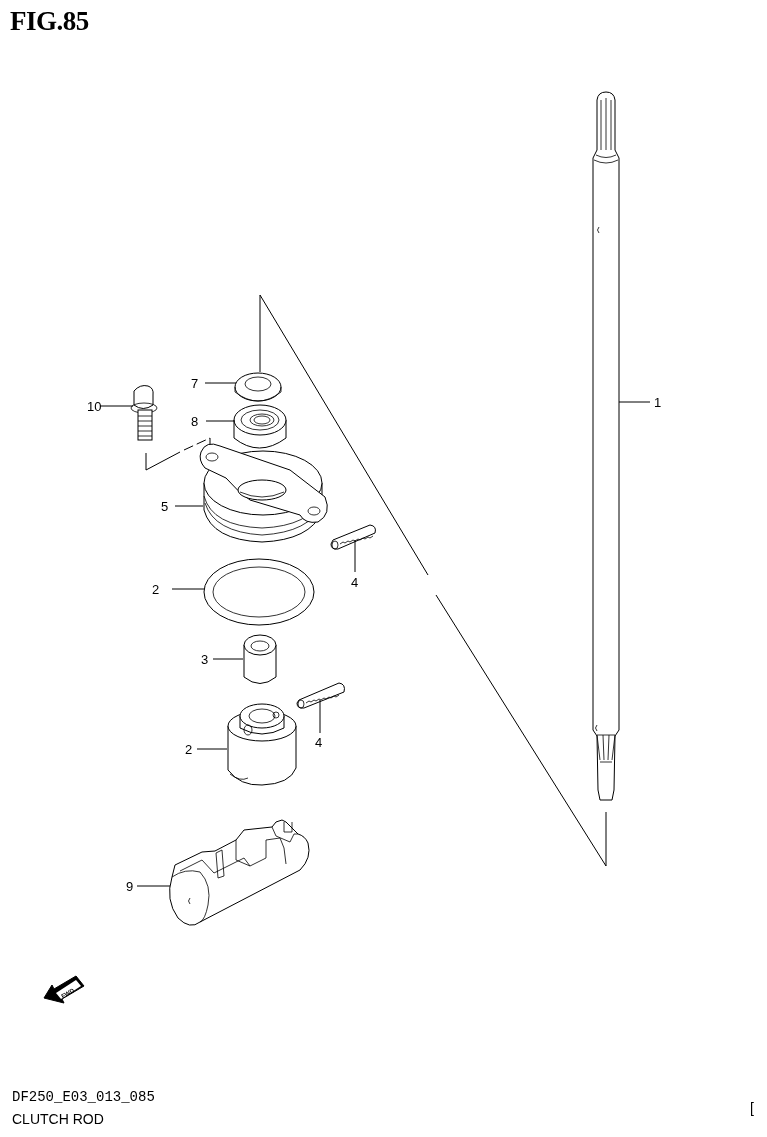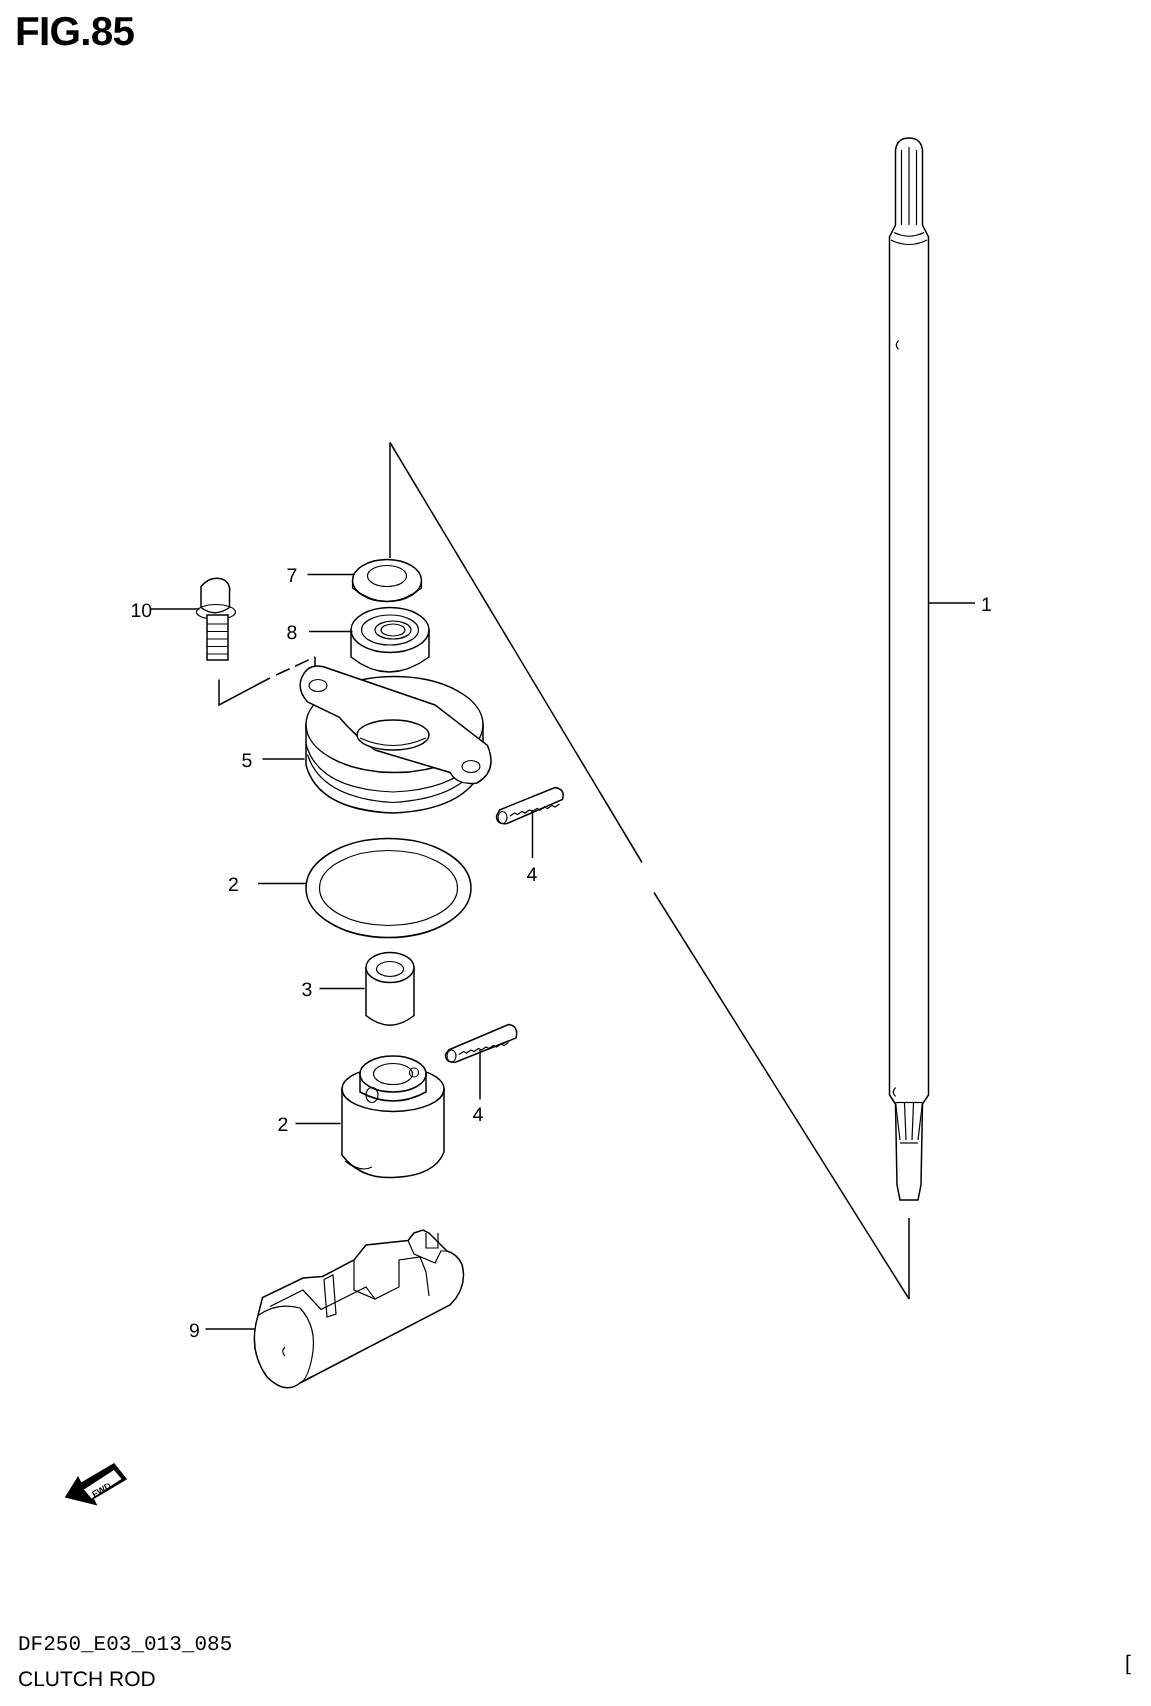--- a/index.html
+++ b/index.html
@@ -1,17 +1,17 @@
 <!DOCTYPE html>
 <html><head>
 <meta charset="utf-8">
 <style>
   html, body { margin: 0; padding: 0; background: #ffffff; }
   body { width: 767px; height: 1137px; position: relative; overflow: hidden; font-family: "Liberation Sans", sans-serif; color: #000; }
-  .fig-title { position: absolute; left: 10px; top: 6px; font-size: 27px; font-weight: bold; letter-spacing: -0.5px; }
+  .fig-title { position: absolute; left: 10px; top: 6px; font-size: 27px; font-weight: bold; letter-spacing: -0.5px; font-family: Liberation Serif, serif; }
   .footer-code { position: absolute; left: 12px; top: 1089px; font-size: 14px; font-family: Liberation Mono, monospace; }
   .footer-name { position: absolute; left: 12px; top: 1111px; font-size: 14px; }
   .footer-mark { position: absolute; left: 750px; top: 1100px; font-size: 14px; }
   svg.diagram { position: absolute; left: 0; top: 0; }
   .lbl { font-family: "Liberation Sans", sans-serif; font-size: 13px; fill: #000; }
   .part { fill: #fff; stroke: #000; stroke-width: 1; }
   .thin { fill: none; stroke: #000; stroke-width: 0.8; }
   .leader { fill: none; stroke: #000; stroke-width: 1; }
 </style>
 </head>

